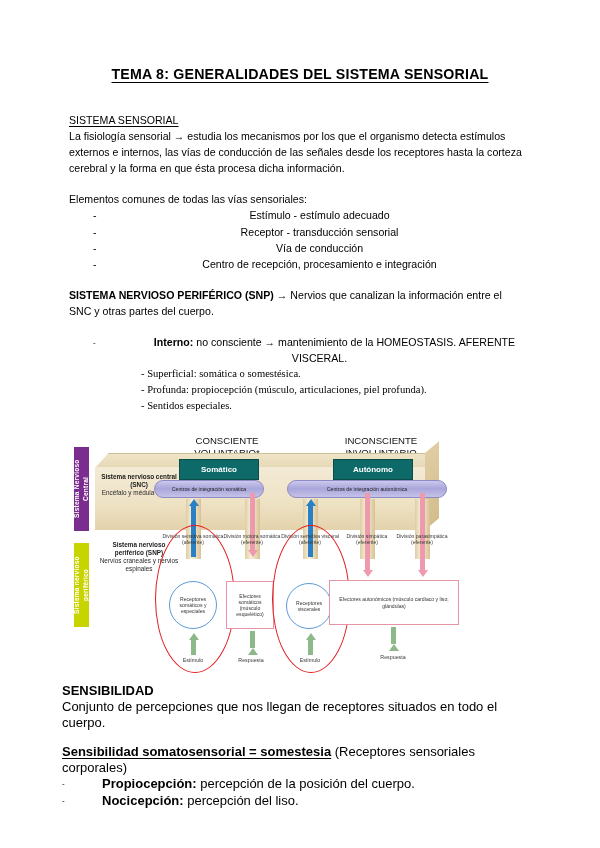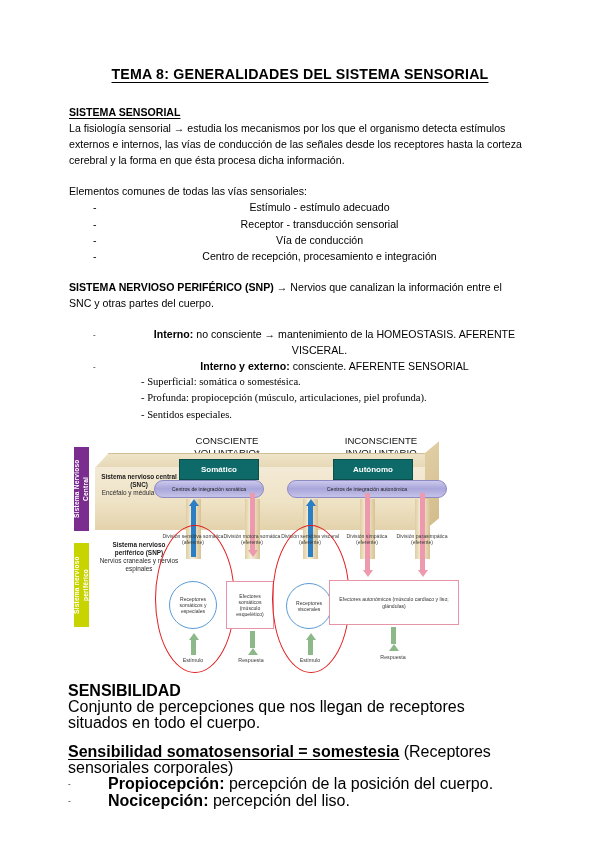--- a/index.html
+++ b/index.html
@@ -40,23 +40,24 @@
   .body-col {
     position: absolute;
     left: 69px;
     top: 104px;
     width: 455px;
     font-size: 10.6px;
     line-height: 16.1px;
   }
 
   .hdr {
-    font-weight: bold;
+    font-weight: normal;
     text-decoration: underline;
     text-underline-offset: 2px;
+    margin-top: 8px;
   }
   .hdr-plain { font-weight: bold; }
   .b { font-weight: bold; margin-left: 30px; }
   .u-b { font-weight: bold; text-decoration: underline; text-underline-offset: 2px; }
 
   p { margin: 0; }
   .gap { height: 15px; }
   .gap-sm { height: 13px; }
 
   ul.dash {
@@ -310,24 +311,24 @@
     font-size: 6.4px;
     line-height: 8px;
     text-align: center;
     color: #2a2a2a;
     width: 82px;
   }
   .snp-text .strong { font-weight: bold; color: #1a1a1a; }
 
   .tail {
     position: absolute;
-    left: 68px;
+    left: 62px;
     top: 683px;
     width: 455px;
-    font-size: 16px;
+    font-size: 13px;
     line-height: 16.1px;
   }
 </style>
 </head>
 <body>
 
 <div class="page">
 
   <div class="doc-title">
     <span>TEMA 8: GENERALIDADES DEL SISTEMA SENSORIAL</span>
@@ -349,21 +350,20 @@
     </ul>
 
     <div class="gap"></div>
 
     <p><span class="hdr-plain">SISTEMA NERVIOSO PERIFÉRICO (SNP)</span> <span>→</span> <span>Nervios que canalizan la información entre el SNC y otras partes del cuerpo.</span></p>
 
     <div class="gap"></div>
 
     <ul class="dash tiny">
       <li><span class="b">Interno:</span> <span>no consciente → mantenimiento de la HOMEOSTASIS. AFERENTE VISCERAL.</span></li>
-      <li><span class="b">Interno y externo:</span> <span>consciente. AFERENTE SENSORIAL</span></li>
     </ul>
     <div class="subdash">
       <p>- Superficial: somática o somestésica.</p>
       <p>- Profunda: propiocepción (músculo, articulaciones, piel profunda).</p>
       <p>- Sentidos especiales.</p>
     </div>
   </div>
 
   <div class="figure">
 

